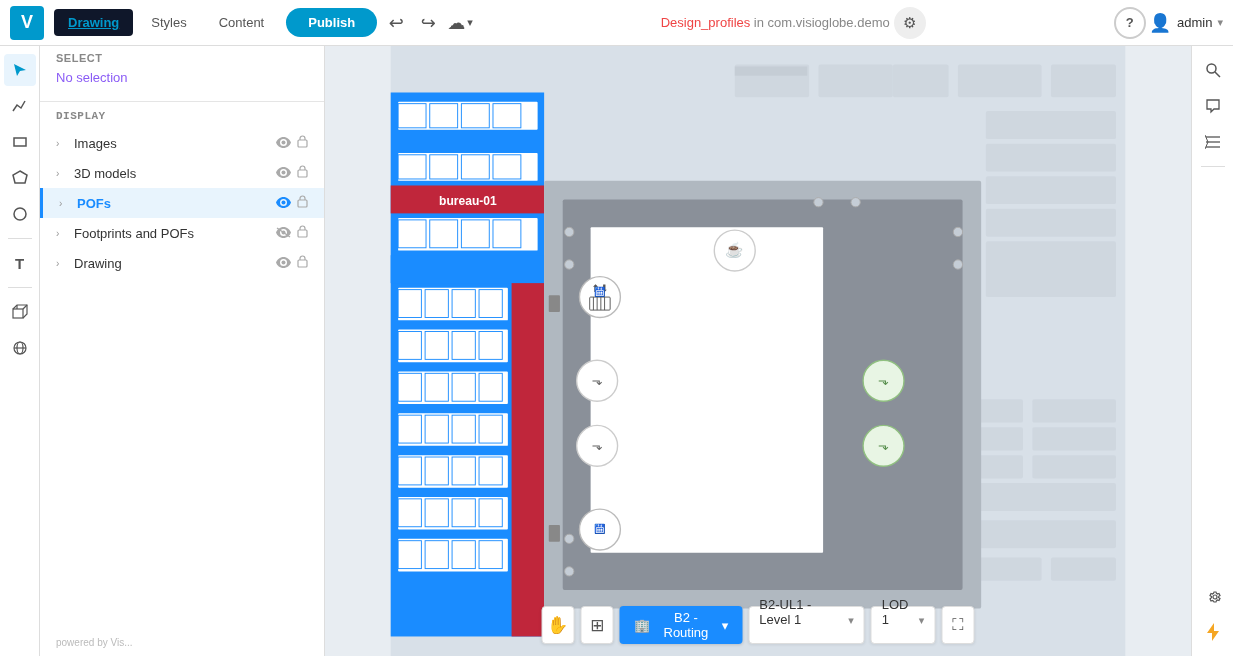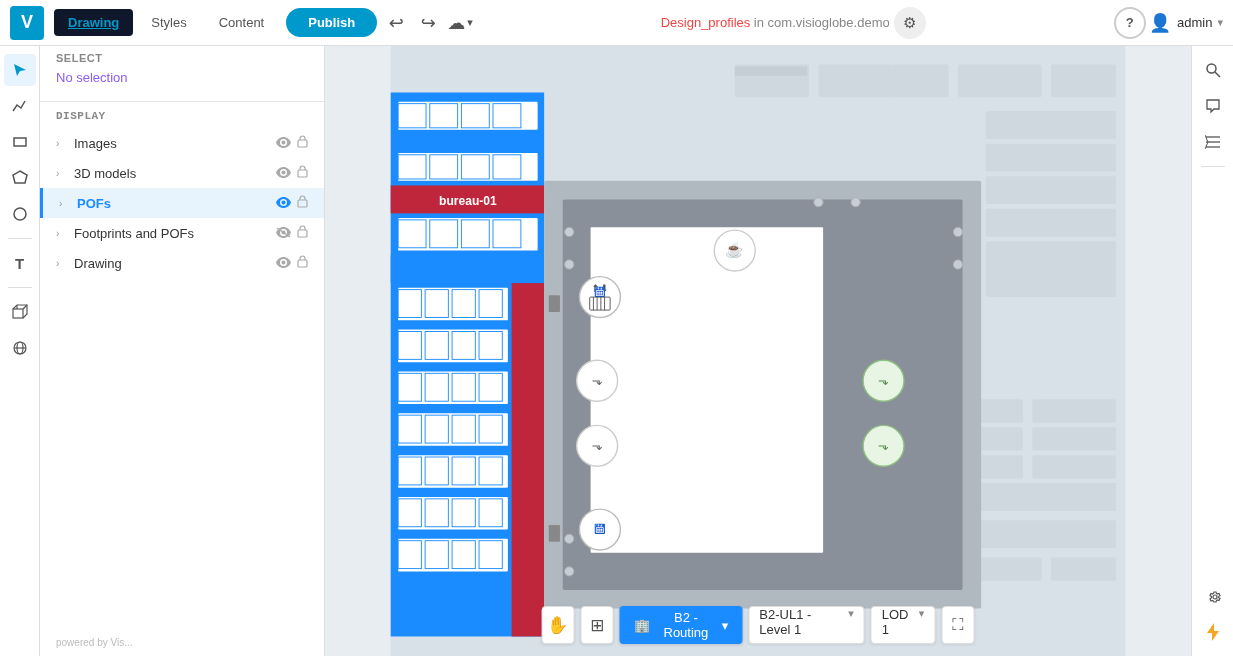--- a/index.html
+++ b/index.html
@@ -227,27 +227,27 @@
       padding: 0 14px;
       height: 38px;
       display: flex; align-items: center; gap: 7px;
       cursor: pointer; font-size: 13px; font-weight: 500;
       box-shadow: 0 1px 3px rgba(0,0,0,0.15);
     }
     .bottom-select {
       background: #fff;
       border: 1px solid #ddd;
       border-radius: 4px;
-      padding: 0 10px;
+      padding: 16px 10px;
       height: 38px;
       font-size: 13px;
       color: #333;
       cursor: pointer;
       box-shadow: 0 1px 3px rgba(0,0,0,0.08);
-      display: flex; align-items: flex-start; gap: 6px;
+      display: flex; align-items: flex-end; gap: 6px;
     }
     .bottom-expand-btn {
       background: #fff;
       border: 1px solid #ddd;
       border-radius: 4px;
       width: 38px; height: 38px;
       display: flex; align-items: center; justify-content: center;
       cursor: pointer; font-size: 16px; color: #555;
       box-shadow: 0 1px 3px rgba(0,0,0,0.08);
     }

